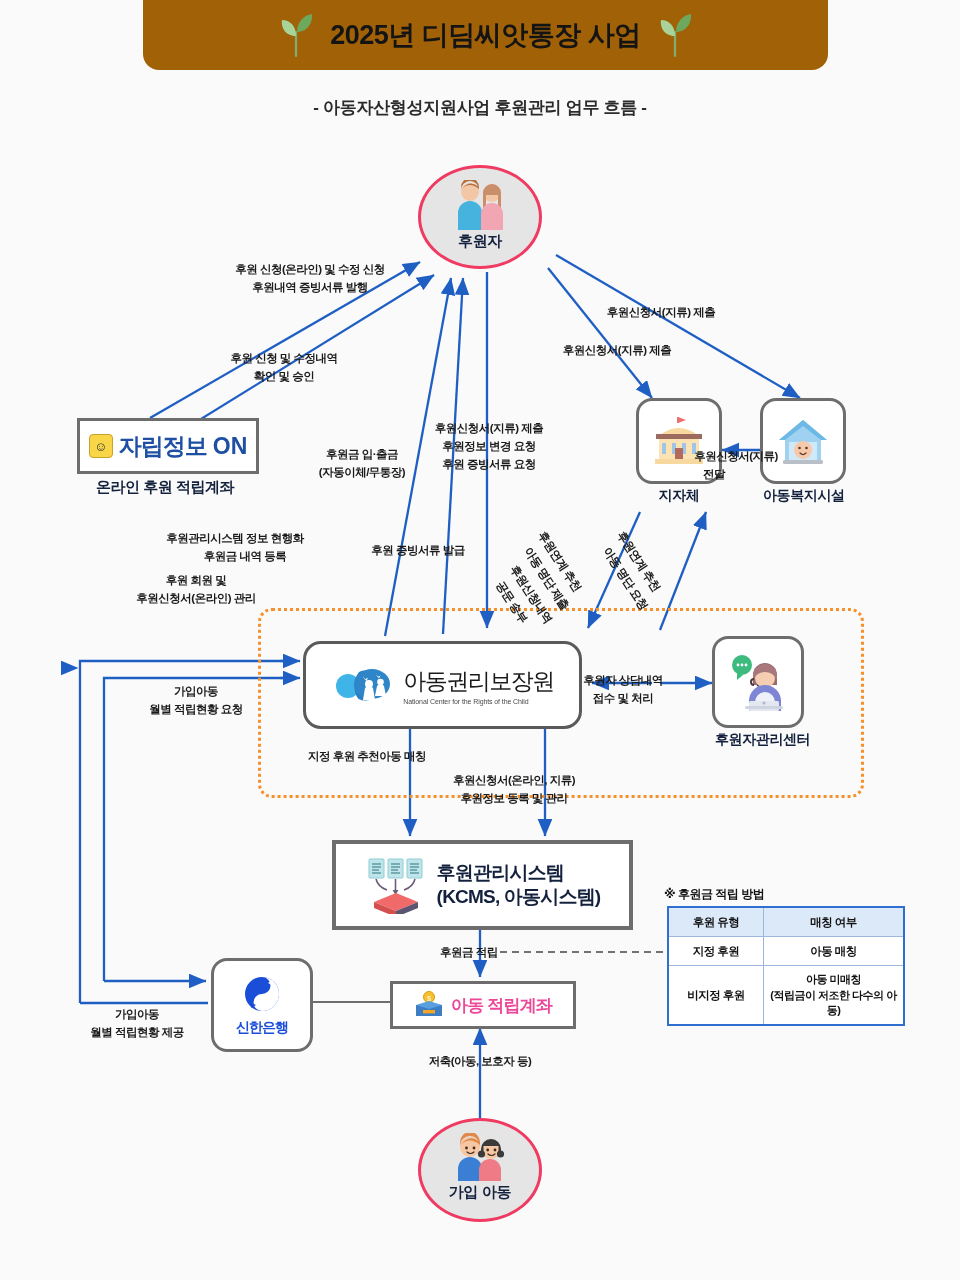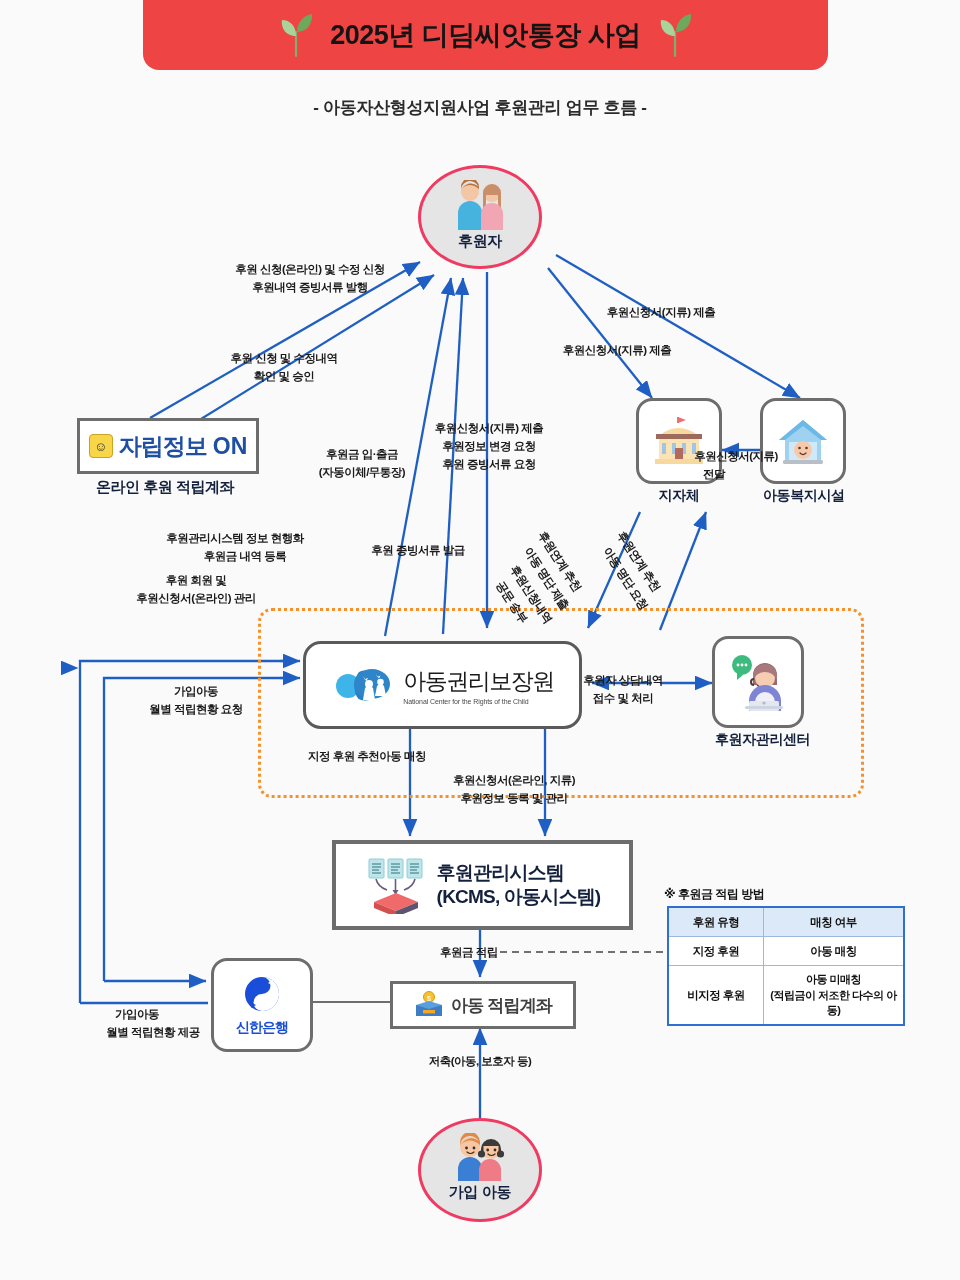--- a/index.html
+++ b/index.html
@@ -10,21 +10,21 @@
     font-family:"Liberation Sans","DejaVu Sans",sans-serif;
     color:#1b2838;
     position:relative;
     overflow:hidden;
   }
   #stage{position:absolute;inset:0;width:960px;height:1280px;}
 
   
   .header-band{
     position:absolute;left:143px;top:0;width:685px;height:70px;
-    background:#ef4444;border-radius:0 0 16px 16px;
+    background:#a16207;border-radius:0 0 16px 16px;
     display:flex;align-items:center;justify-content:center;gap:14px;
   }
   .header-title{
     font-size:27px;font-weight:bold;letter-spacing:-0.5px;color:#141414;
     white-space:nowrap;
   }
   .sprout{width:40px;height:46px;flex:none;}
   .subtitle{
     position:absolute;left:0;top:96px;width:960px;text-align:center;
     font-size:17px;font-weight:bold;color:#2b2b2b;letter-spacing:-0.3px;
@@ -89,21 +89,21 @@
     display:flex;align-items:center;justify-content:center;gap:10px;
   }
   .kcms-text{font-size:19px;font-weight:bold;color:#14213d;line-height:1.25;letter-spacing:-0.8px;text-align:left;}
 
   
   .account{
     position:absolute;left:390px;top:981px;width:180px;height:42px;
     background:#fff;border:3px solid #6d6d6d;
     display:flex;align-items:center;justify-content:center;gap:7px;
   }
-  .account-text{font-size:17px;font-weight:bold;color:#404040;letter-spacing:-0.8px;}
+  .account-text{font-size:17px;font-weight:bold;color:#ec4899;letter-spacing:-0.8px;}
 
   
   .shinhan{
     position:absolute;left:211px;top:958px;width:96px;height:88px;
     background:#fff;border:3px solid #6d6d6d;border-radius:16px;
     display:flex;flex-direction:column;align-items:center;justify-content:center;gap:4px;
   }
   .shinhan-name{font-size:14px;font-weight:bold;color:#1b4ed8;letter-spacing:-1px;}
 
   
@@ -431,21 +431,21 @@
 
   <div class="lbl c" style="left:367px;top:748px;">지정 후원 추천아동 매칭</div>
 
   <div class="lbl c" style="left:514px;top:772px;">후원신청서(온라인, 지류)</div>
   <div class="lbl c" style="left:514px;top:790px;">후원정보 등록 및 관리</div>
 
   <div class="lbl c" style="left:196px;top:683px;">가입아동</div>
   <div class="lbl c" style="left:196px;top:701px;">월별 적립현황 요청</div>
 
   <div class="lbl c" style="left:137px;top:1006px;">가입아동</div>
-  <div class="lbl c" style="left:137px;top:1024px;margin-left:16px;">월별 적립현황 제공</div>
+  <div class="lbl c" style="left:137px;top:1024px;">월별 적립현황 제공</div>
 
   <div class="lbl r" style="left:440px;top:944px;">후원금 적립</div>
 
   <div class="lbl c" style="left:480px;top:1053px;">저축(아동, 보호자 등)</div>
 
   <div class="tbl-title">※ 후원금 적립 방법</div>
   <table class="matching">
     <thead>
       <tr>
         <th class="col-type">후원 유형</th>

